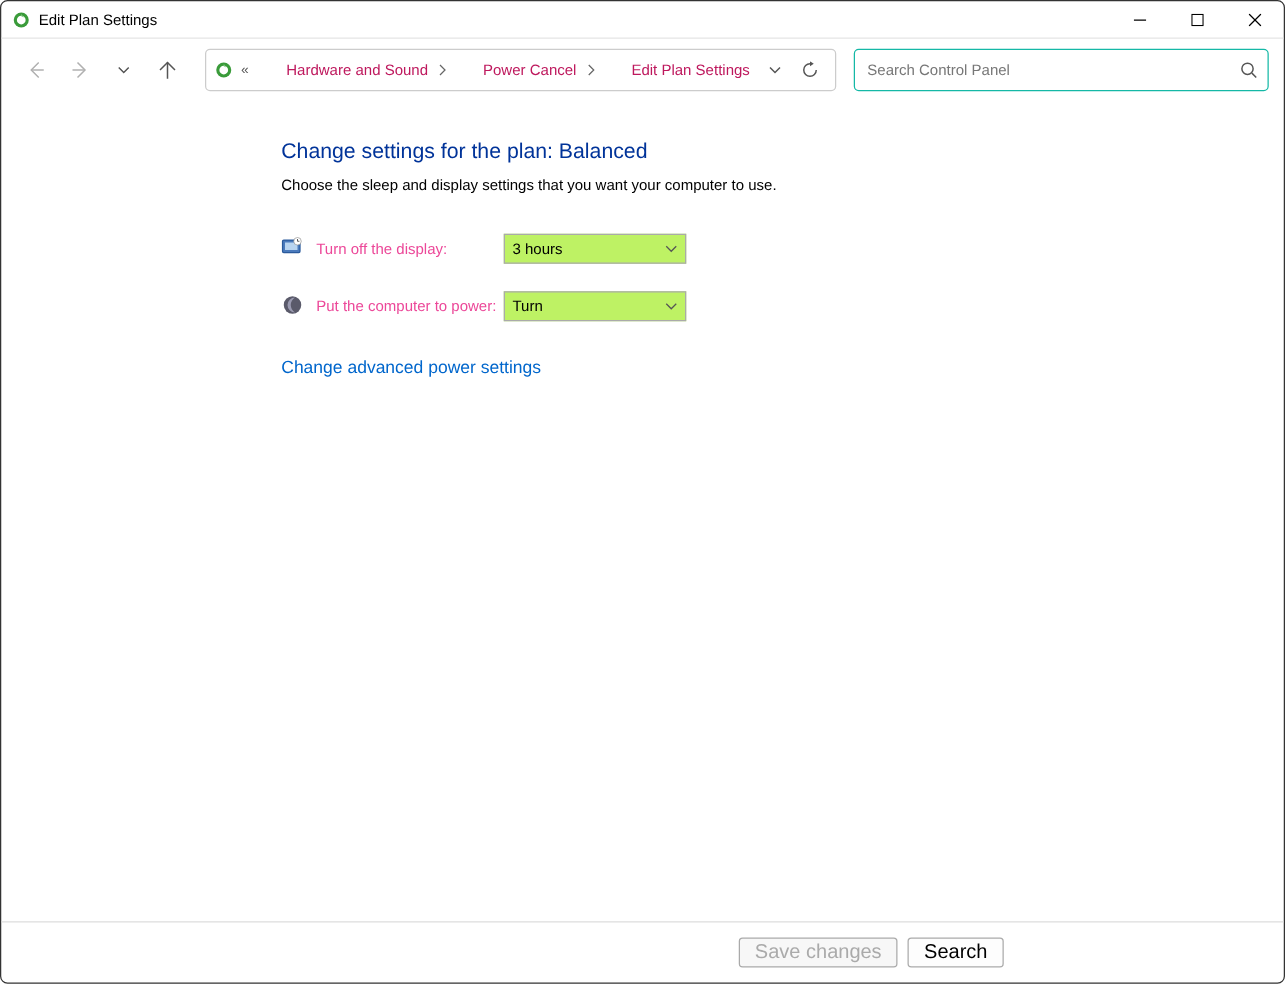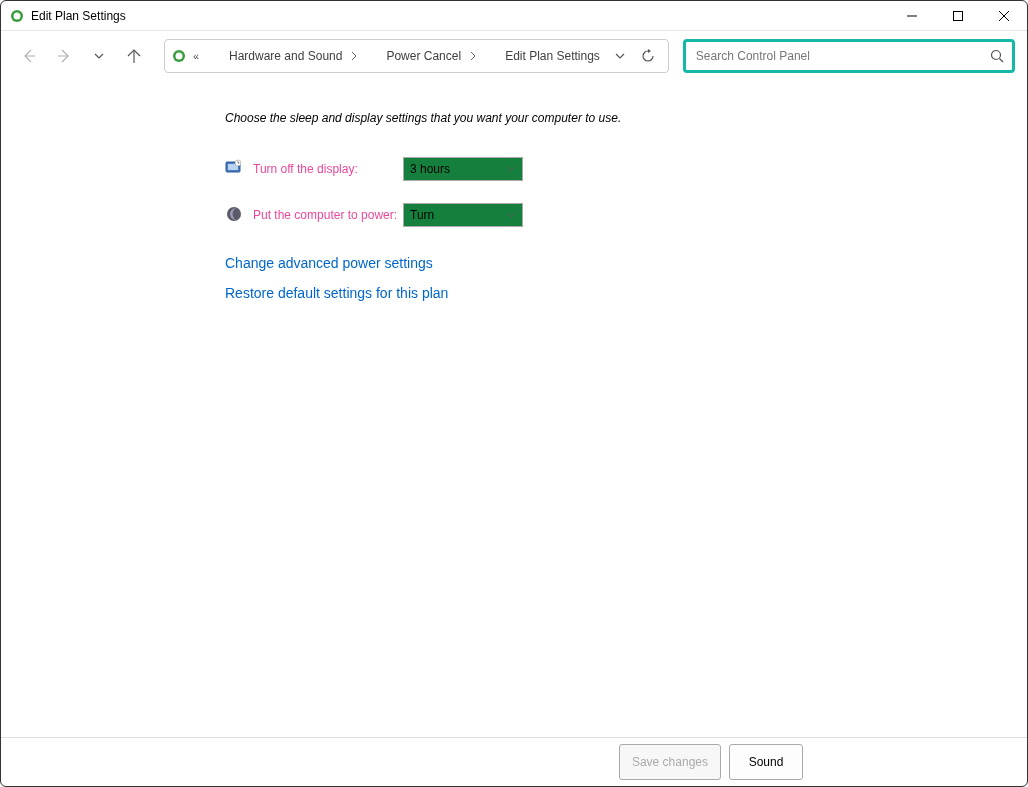--- a/index.html
+++ b/index.html
@@ -56,29 +56,29 @@
     height:34px;
     border:1px solid #ccc;
     border-radius:4px;
     display:flex;
     align-items:center;
     padding:0 6px;
     margin-left:10px;
   }
   .address-bar .addr-icon { width:16px; height:16px; margin-right:2px; }
   .address-bar .chev-left { margin:0 4px; color:#555; font-size:11px; }
-  .crumb { padding:4px 6px; color:#404040; white-space:nowrap;margin-left:20px; }
+  .crumb { padding:4px 6px; color:#be185d; white-space:nowrap;margin-left:20px; }
   .crumb-sep { color:#666; padding:0 2px; }
   .addr-spacer { flex:1; }
   .addr-btn { width:28px; height:28px; display:flex; align-items:center; justify-content:center; color:#555; }
 
   .search-box {
     width:340px;
     height:34px;
-    border:3px solid #14b8a6;
+    border:1px solid #14b8a6;
     border-radius:4px;
     margin-left:10px;
     display:flex;
     align-items:center;
     padding:0 8px;
   }
   .search-box input {
     border:none; outline:none; flex:1;
     font-family:inherit; font-size:12px;
     color:#000;
@@ -97,37 +97,36 @@
   .heading {
     color:#003399;
     font-size:17px;
     font-weight:400;
     margin-bottom:10px;
   }
   .subtext {
     color:#000;
     font-size:12px;
     margin-bottom:32px;
-    font-style:italic;
   }
   .setting-row {
     display:flex;
     align-items:center;
     margin-bottom:22px;
   }
   .setting-row .icon { width:20px; height:20px; margin-right:8px; flex-shrink:0; }
   .setting-row .label { width:150px; color:#ec4899; font-size:12px; }
   .dropdown {
-    width:120px;
+    width:146px;
     height:24px;
     border:1px solid #aaa;
     display:flex;
     align-items:center;
     padding:0 6px;
-    background:#15803d;
+    background:#bef264;
     position:relative;
     justify-content:flex-end;
   }
   .dropdown .val { flex:1; font-size:12px; color:#000; }
   .dropdown .dd-arrow { color:#555; }
 
   .link {
     color:#0066cc;
     font-size:14px;
     margin-top:14px;
@@ -140,26 +139,26 @@
   .footer {
     height:48px;
     display:flex;
     align-items:center;
     justify-content:flex-end;
     padding:0 224px 0 0;
     gap:8px;
   }
   .btn {
     min-width:74px;
-    height:36px;
+    height:24px;
     border:1px solid #aaa;
     border-radius:3px;
     background:#fdfdfd;
     font-family:inherit;
-    font-size:12px;
+    font-size:16px;
     padding:0 12px;
     color:#000;
   }
   .btn:disabled { color:#aaa; background:#f7f7f7; }
 
   svg { display:block; }
 </style>
 </head>
 <body>
 
@@ -258,20 +257,21 @@
     <span class="search-icon">
       <svg width="14" height="14" viewBox="0 0 14 14">
           <circle cx="6" cy="6" r="4.5" fill="none" stroke="currentColor" stroke-width="1.2"></circle>
           <line x1="9.5" y1="9.5" x2="13" y2="13" stroke="currentColor" stroke-width="1.2"></line>
         </svg>
     </span>
   </div>
 </div>
 
 <div class="content">
+  <div class="heading">Change settings for the plan: Balanced</div>
   <div class="subtext">Choose the sleep and display settings that you want your computer to use.</div>
 
   <div class="setting-row">
     <span class="icon">
       <svg width="18" height="18" viewBox="0 0 18 18">
         <rect x="1" y="3" width="14" height="10" rx="1" fill="#4a7abc" stroke="#2a5a9c"></rect>
         <rect x="3" y="5" width="10" height="6" fill="#b8d4f0"></rect>
         <circle cx="13" cy="4" r="3" fill="#fff" stroke="#888" stroke-width="0.5"></circle>
         <line x1="13" y1="4" x2="13" y2="2.2" stroke="#444" stroke-width="0.7"></line>
         <line x1="13" y1="4" x2="14.5" y2="4" stroke="#444" stroke-width="0.7"></line>
@@ -301,20 +301,19 @@
       <span class="dd-arrow">
         <svg width="10" height="10" viewBox="0 0 10 10">
             <path d="M1 3 L5 7 L9 3" fill="none" stroke="currentColor" stroke-width="1"></path>
           </svg>
       </span>
     </div>
   </div>
 
   <div class="links-block">
     <a class="link">Change advanced power settings</a>
-    <a class="link">Restore default settings for this plan</a>
   </div>
 </div>
 
 <div class="footer">
   <button class="btn" disabled="">Save changes</button>
-  <button class="btn">Sound</button>
+  <button class="btn">Search</button>
 </div>
 
 </body></html>

